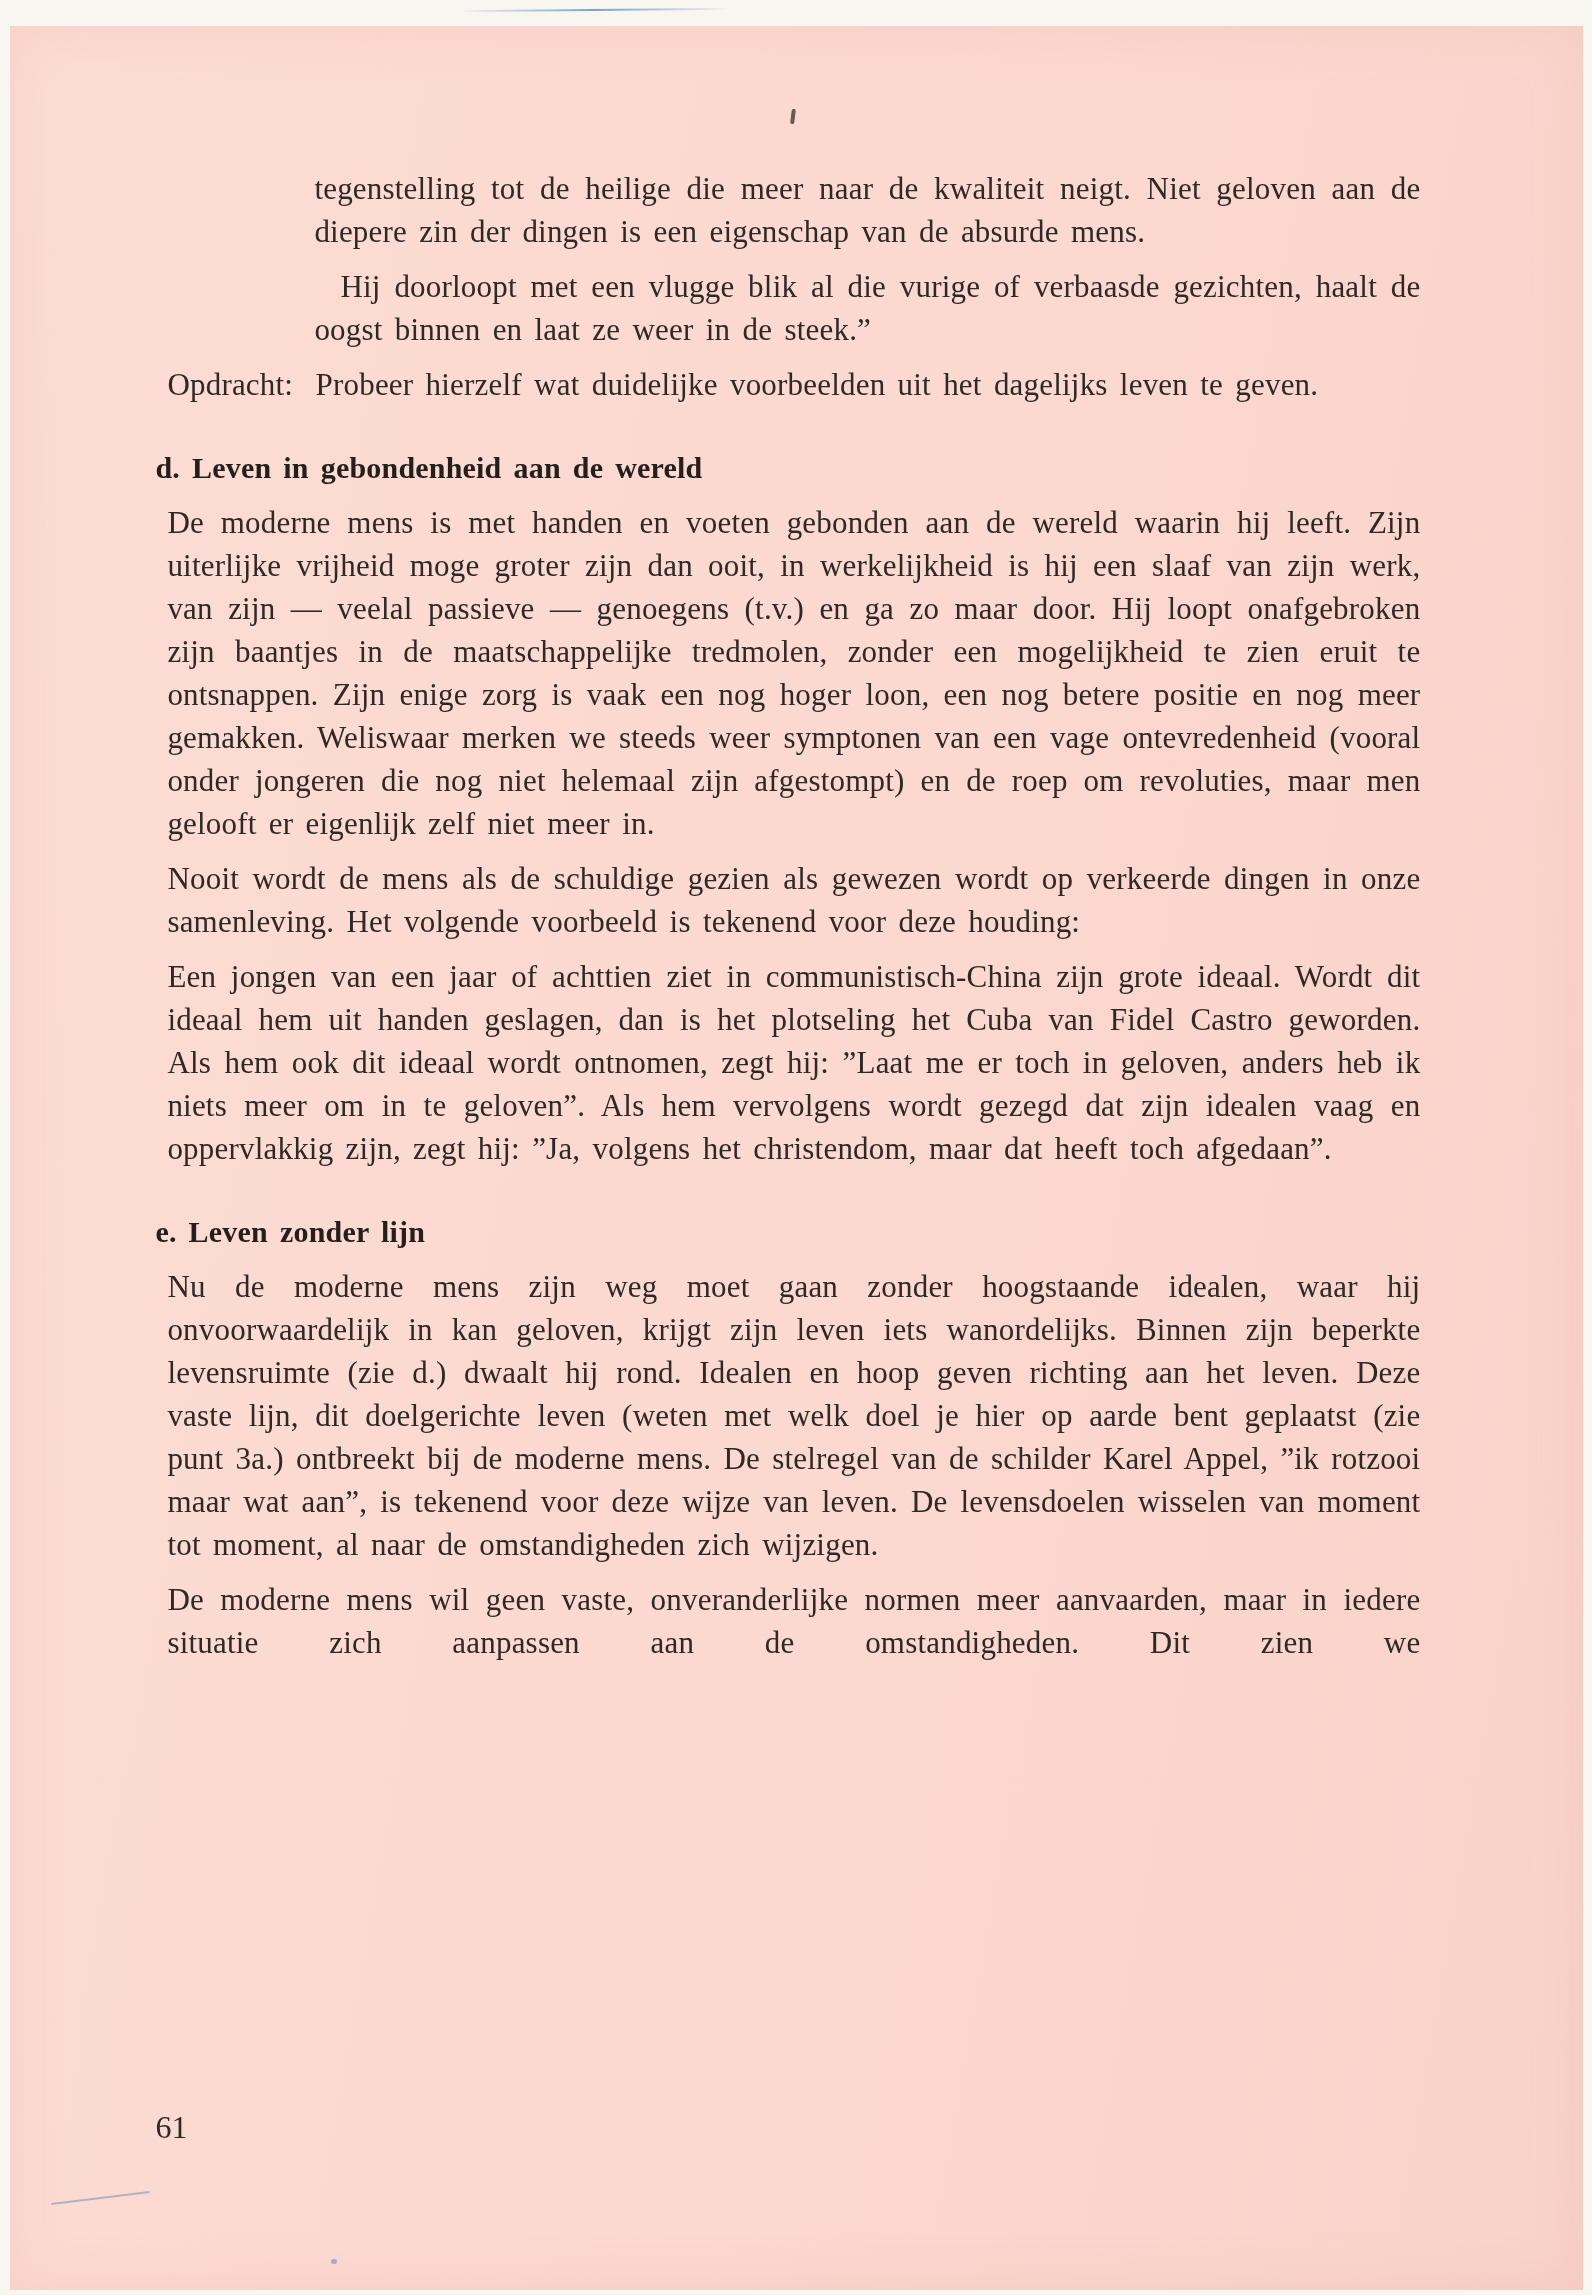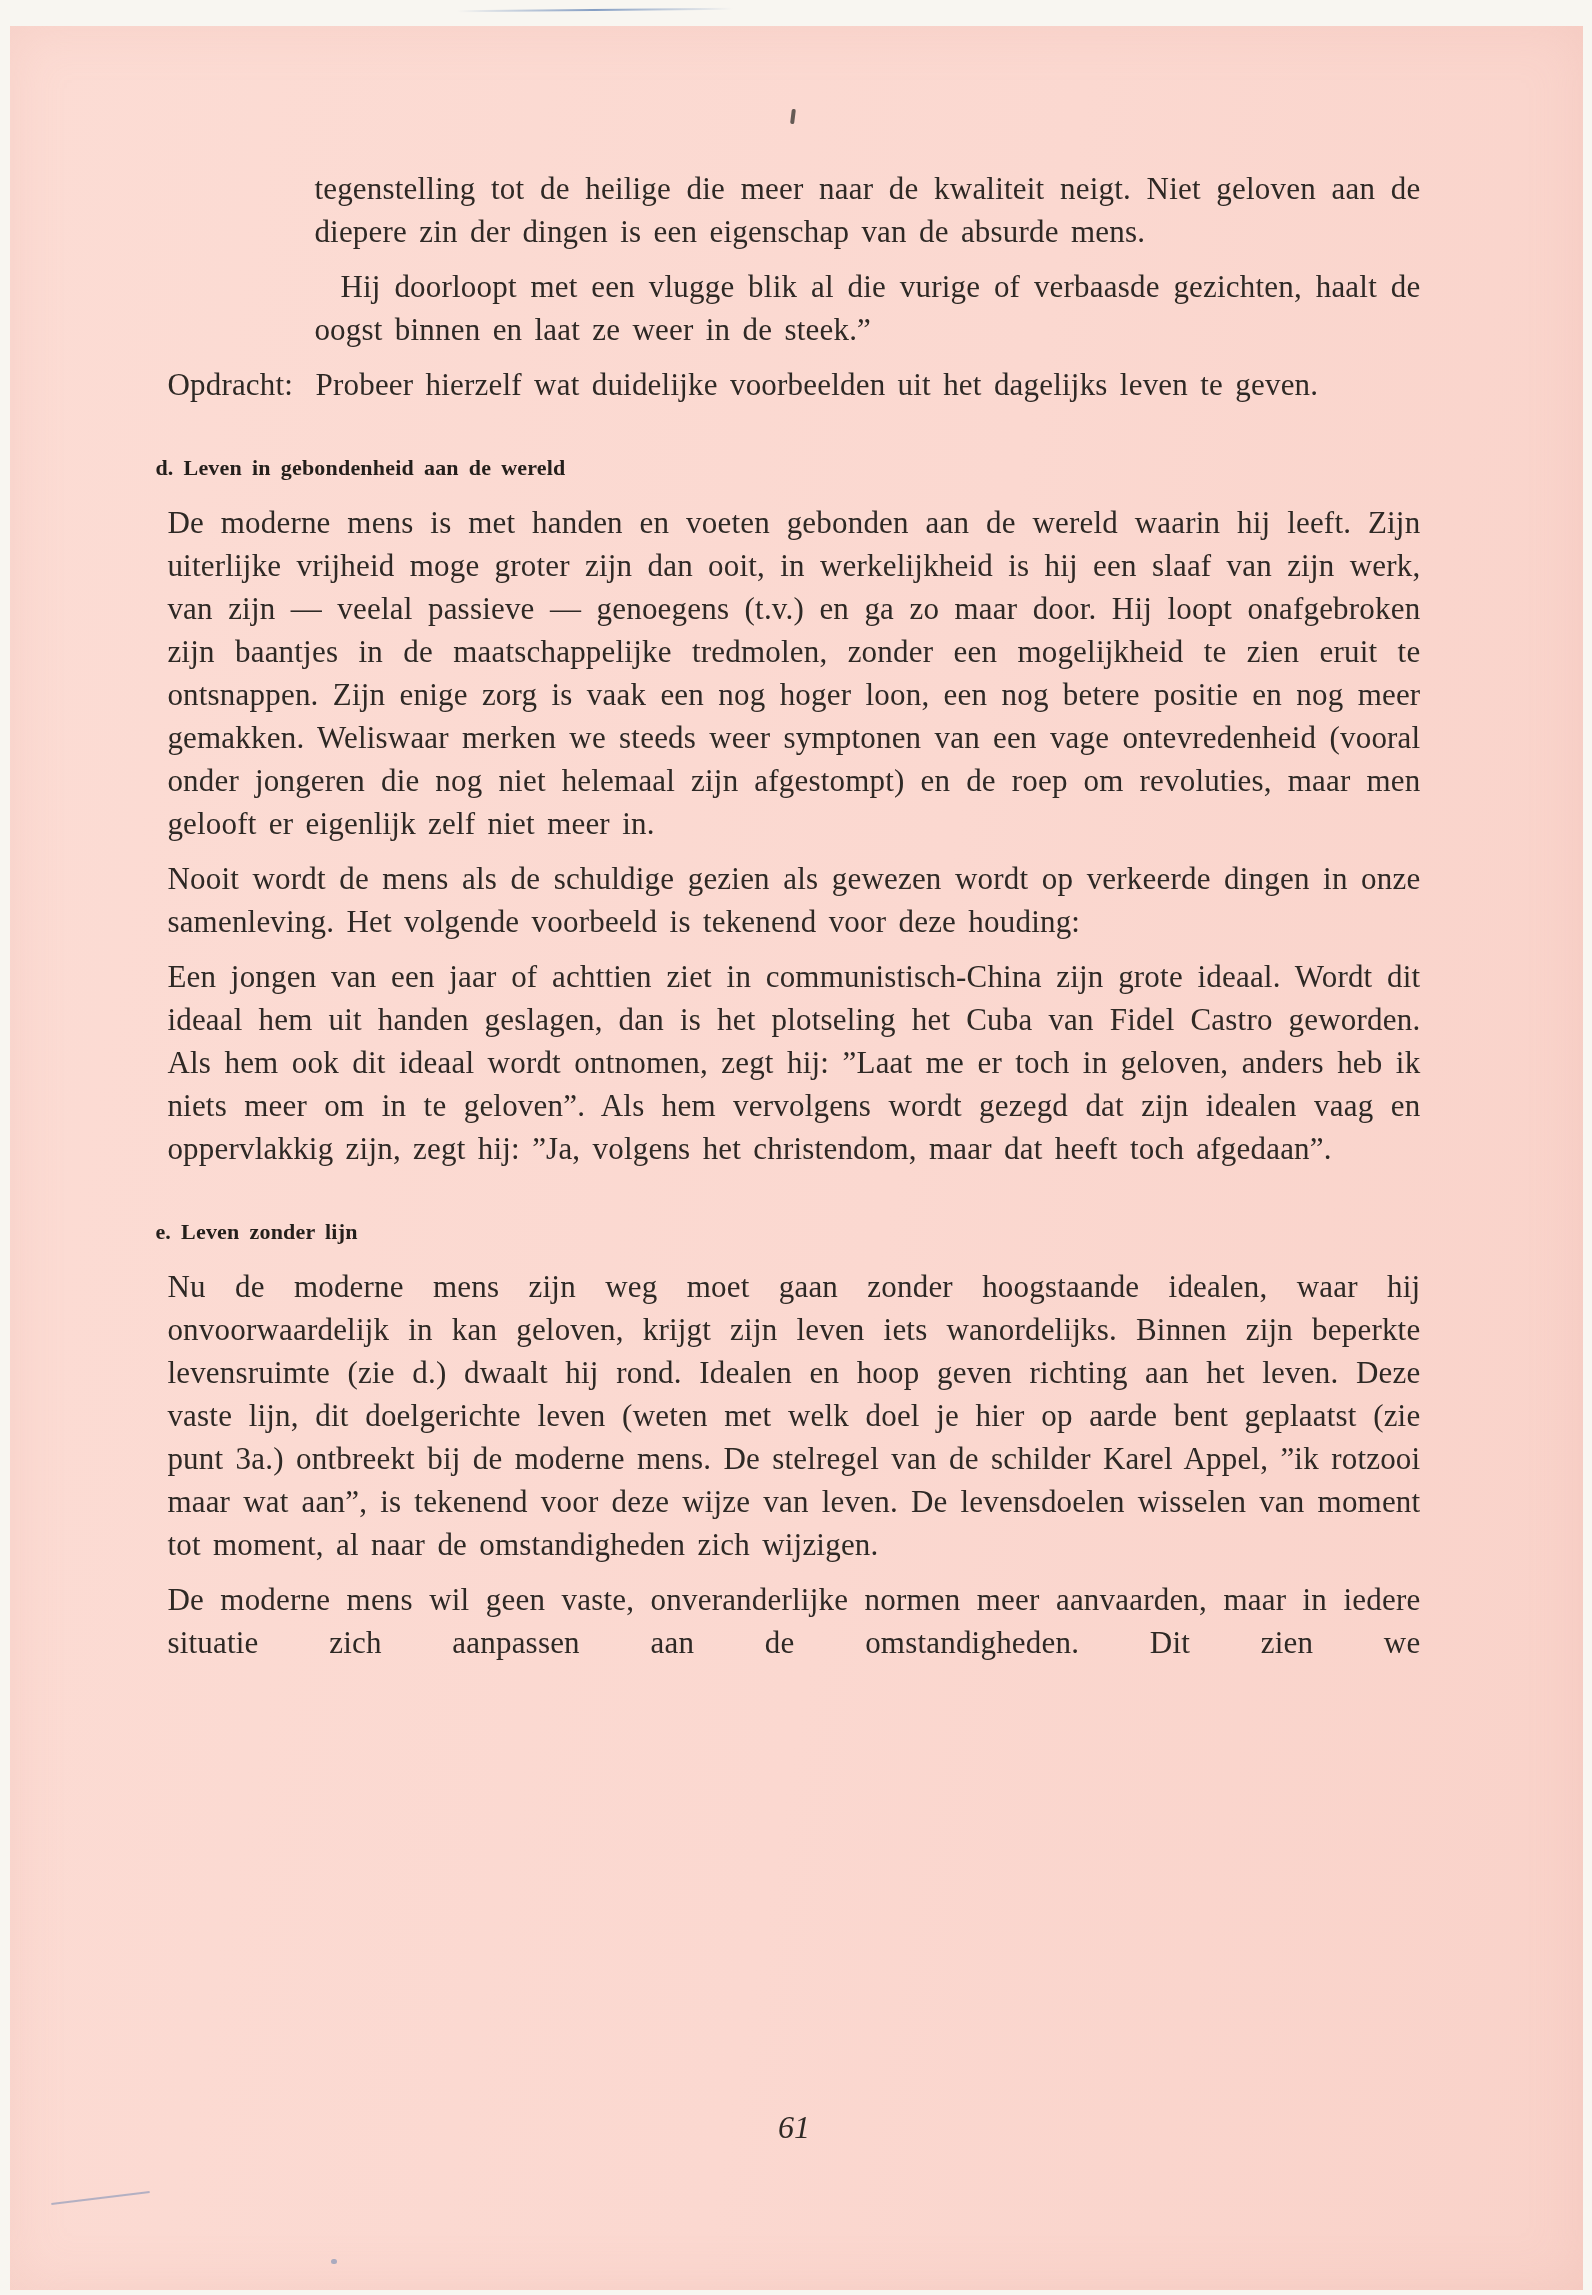--- a/index.html
+++ b/index.html
@@ -37,44 +37,42 @@
   }
   .text-block p { margin: 12px; }
   .quote-block { margin-left: 147px; }
   .quote-block p.indented { text-indent: 26px; }
   .opdracht {
     padding-left: 183px;
     text-indent: -183px;
   }
   .opdracht .label { padding-right: 22.4px; }
   h3.section-heading {
-    font-size: 22px;
+    font-size: 30px;
     line-height: 43px;
     margin: 40px 0 12px 0;
     font-weight: bold;
     color: #241f1b;
     text-align: left;
     letter-spacing: 0.2px;
   }
   .gap-above { margin-top: 24px; }
   .justify-last {
     text-align-last: justify;
     font-family: Liberation Serif, serif;
     -moz-text-align-last: justify;
   }
   em { font-style: italic; }
   .page-number {
     position: absolute;
     left: 145px;
     width: 1277px;
     top: 2083px;
-    text-align: center;
     font-size: 32px;
     color: #2e2925;
-    font-style: italic;
   }
   
   .blue-line-top {
     position: absolute;
     left: 457px;
     top: 8.6px;
     width: 276px;
     height: 1.7px;
     background: linear-gradient(to right, rgba(70,110,170,0), rgba(70,110,170,0.65), rgba(70,110,170,0));
     transform: rotate(-0.5deg);

